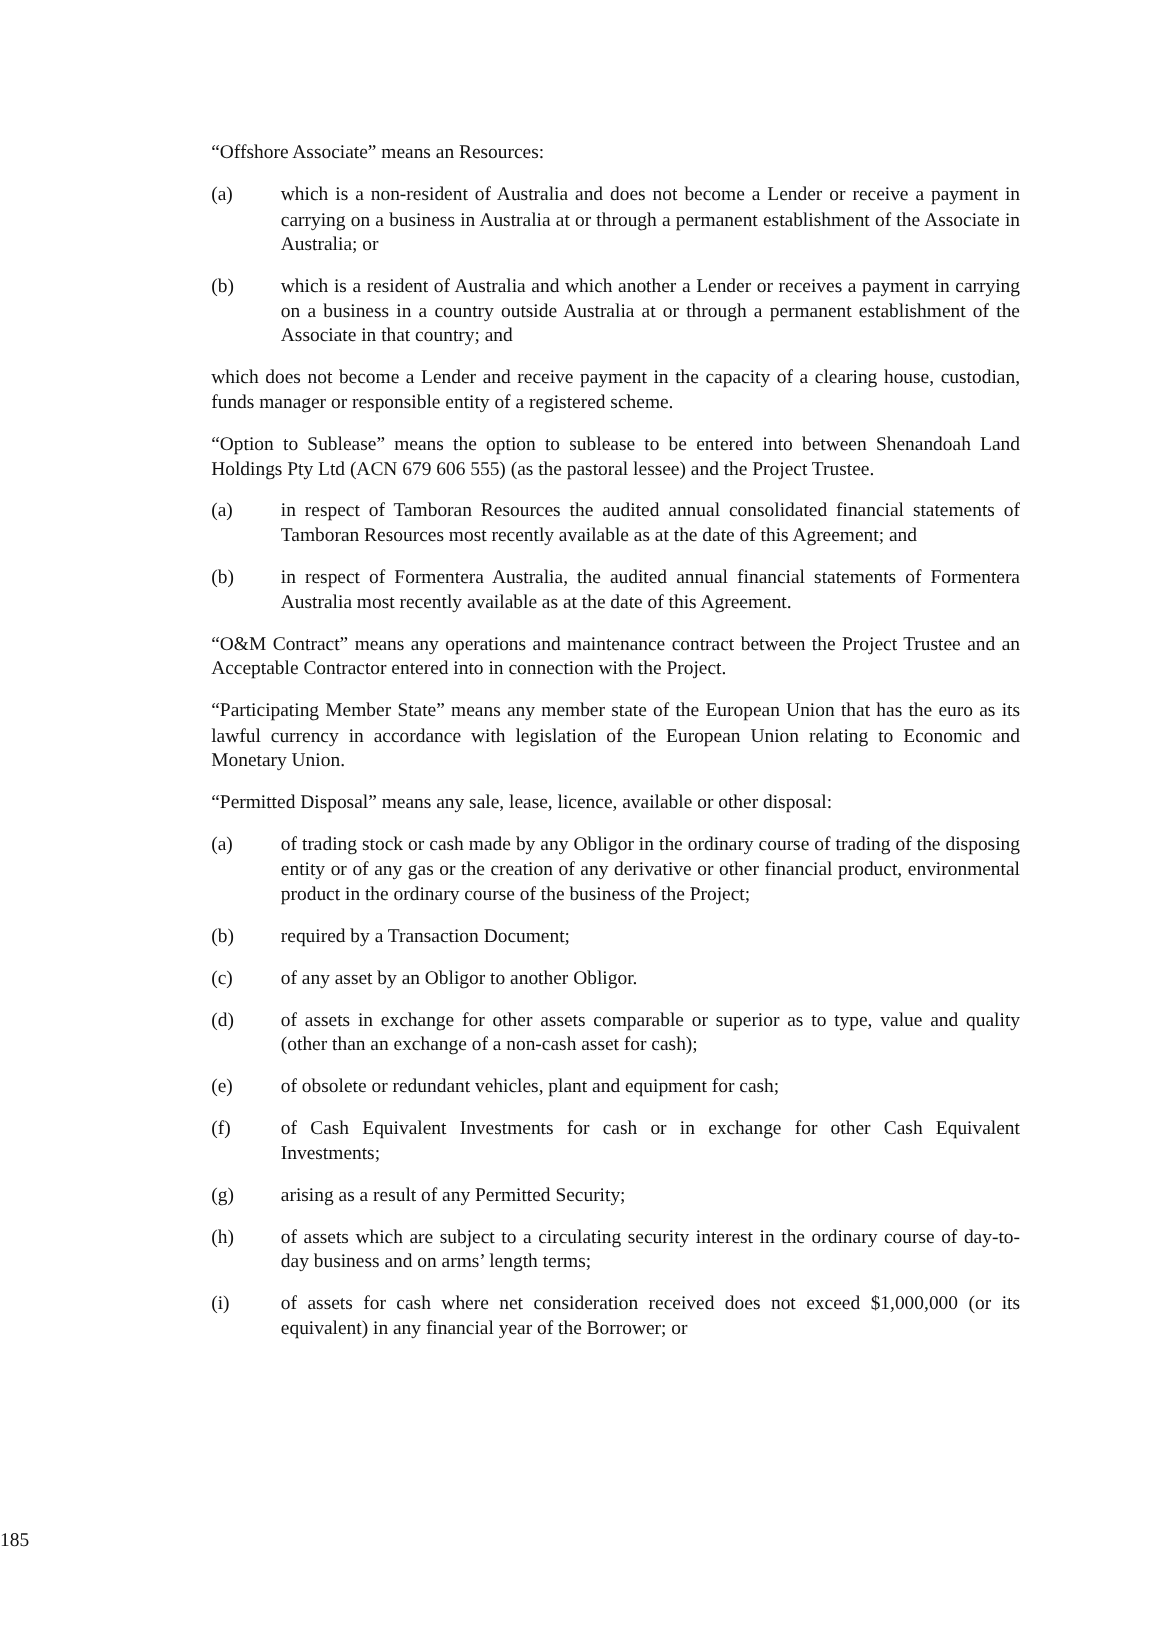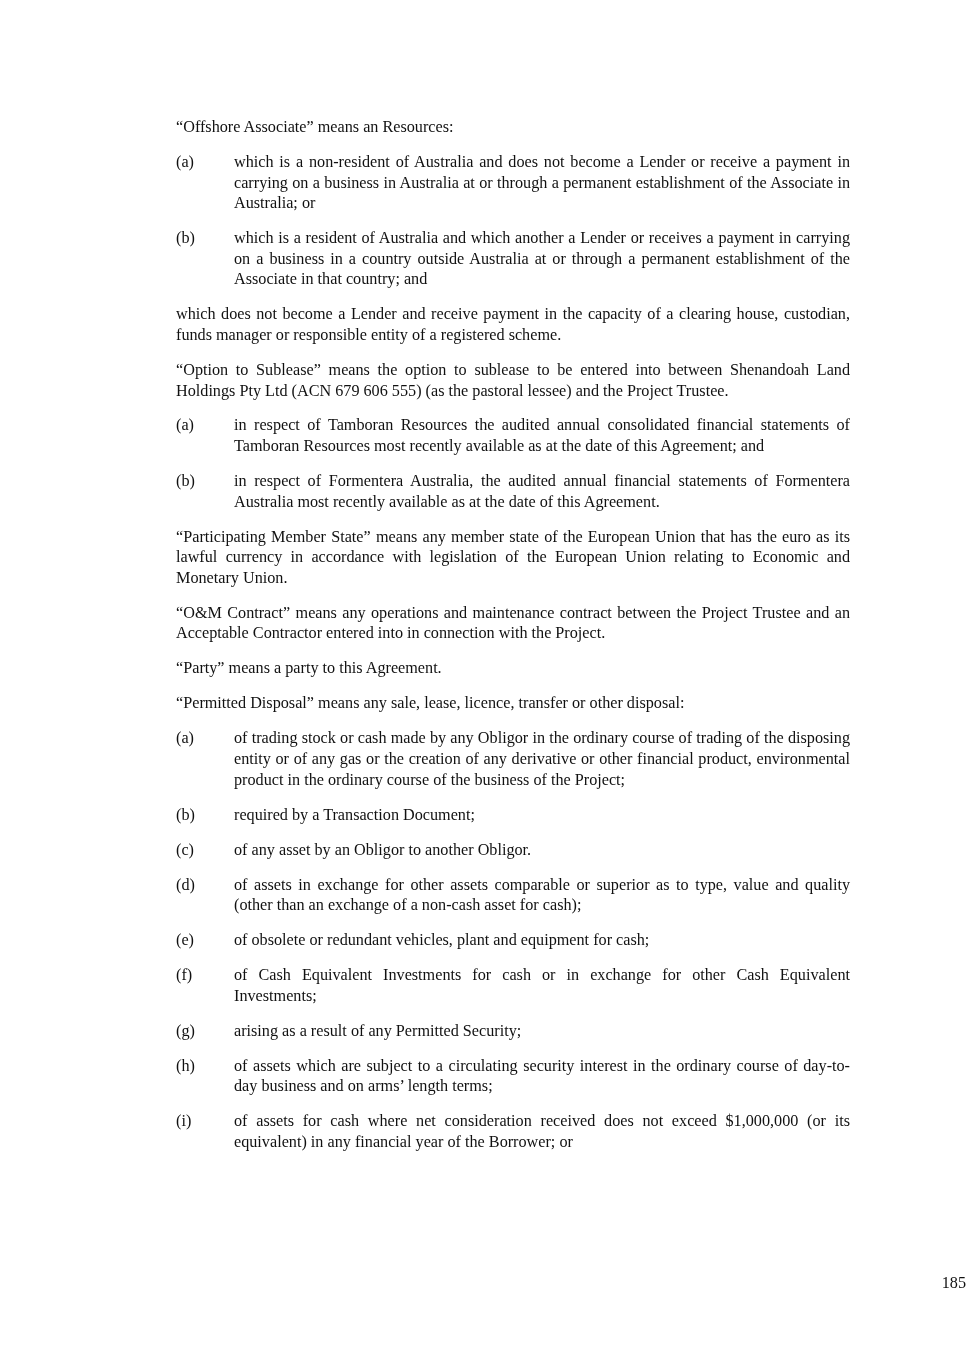--- a/index.html
+++ b/index.html
@@ -7,21 +7,21 @@
     width: 966px; height: 1365px; position: relative; overflow: hidden;
     font-family: "Liberation Serif", "DejaVu Serif", serif;
     color: #111111; font-size: 16.2px; line-height: 20.6px;
   }
   .page { position: absolute; left: 176px; top: 117px; width: 674px; }
   .para { margin: 0 0 14.4px 0; text-align: justify; }
   .item { display: flex; margin: 0 0 14.4px 0; }
   .item .lbl { width: 58px; flex: 0 0 58px; }
   .item .txt { flex: 1; text-align: justify; }
   b { font-weight: normal; }
-  .pnum { position: absolute; left: 0; width: 100%; top: 1273px; text-align: right; }
+  .pnum { position: absolute; left: 0; width: 100%; top: 1273px; text-align: left; }
 </style>
 </head>
 <body>
 
 <div class="page">
 
   <p class="para"><span>“</span><b>Offshore Associate</b><span>”</span><span> means an Resources:</span></p>
   <div class="item">
       <span class="lbl">(a)</span>
       <span class="txt">which is a non-resident of Australia and does not become a Lender or receive a payment in carrying on a business in Australia at or through a permanent establishment of the Associate in Australia; or</span>
@@ -37,27 +37,26 @@
   <div class="item">
       <span class="lbl">(a)</span>
       <span class="txt">in respect of Tamboran Resources the audited annual consolidated financial statements of Tamboran Resources most recently available as at the date of this Agreement; and</span>
     </div>
   <div class="item">
       <span class="lbl">(b)</span>
       <span class="txt">in respect of Formentera Australia, the audited annual financial statements of Formentera Australia most recently available as at the date of this Agreement.</span>
     </div>
 
 
+  <p class="para"><span>“</span><b>O&amp;M Contract</b><span>”</span><span> means any operations and maintenance contract between the Project Trustee and an Acceptable Contractor entered into in connection with the Project.</span></p>
+
   <p class="para"><span>“</span><b>Participating Member State</b><span>”</span><span> means any member state of the European Union that has the euro as its lawful currency in accordance with legislation of the European Union relating to Economic and Monetary Union.</span></p>
 
-  <p class="para"><span>“</span><b>O&amp;M Contract</b><span>”</span><span> means any operations and maintenance contract between the Project Trustee and an Acceptable Contractor entered into in connection with the Project.</span></p>
 
-  <p class="para"><span>“</span><b>Party</b><span>”</span><span> means a party to this Agreement.</span></p>
-
-  <p class="para"><span>“</span><b>Permitted Disposal</b><span>”</span><span> means any sale, lease, licence, transfer or other disposal:</span></p>
+  <p class="para"><span>“</span><b>Permitted Disposal</b><span>”</span><span> means any sale, lease, licence, available or other disposal:</span></p>
   <div class="item">
       <span class="lbl">(a)</span>
       <span class="txt">of trading stock or cash made by any Obligor in the ordinary course of trading of the disposing entity or of any gas or the creation of any derivative or other financial product, environmental product in the ordinary course of the business of the Project;</span>
     </div>
   <div class="item">
       <span class="lbl">(b)</span>
       <span class="txt">required by a Transaction Document;</span>
     </div>
   <div class="item">
       <span class="lbl">(c)</span>

